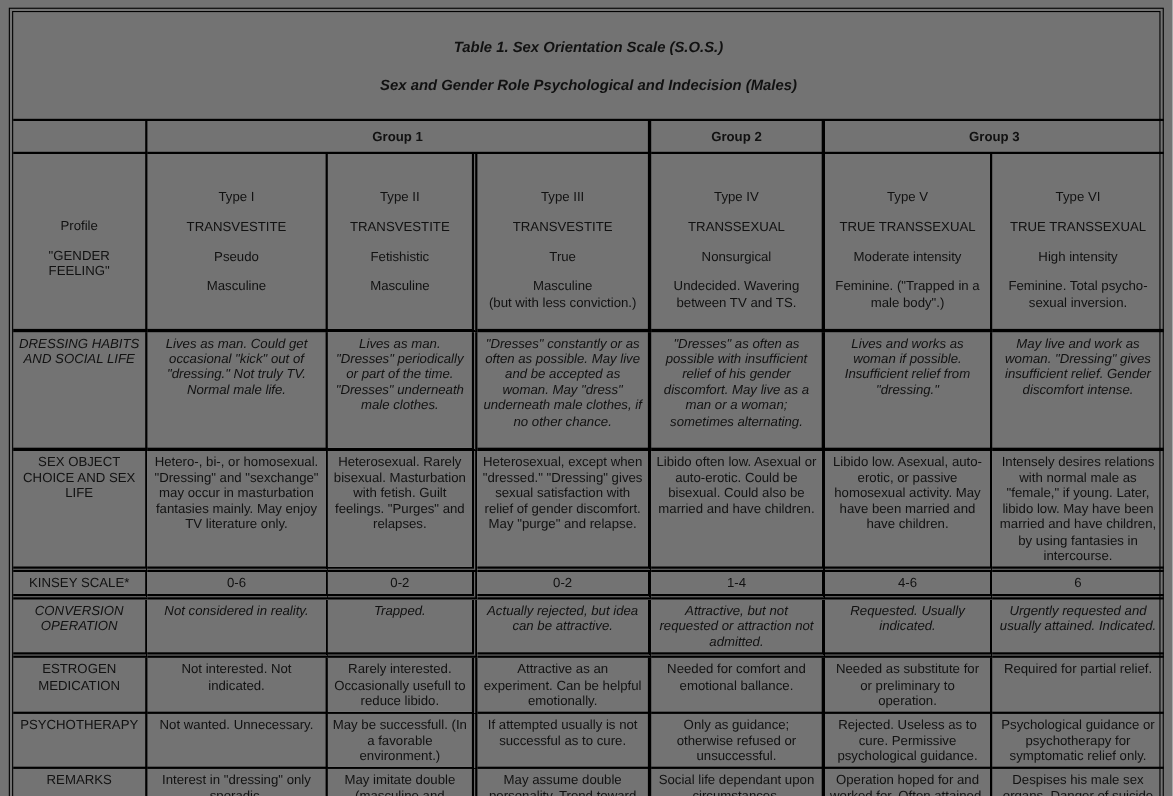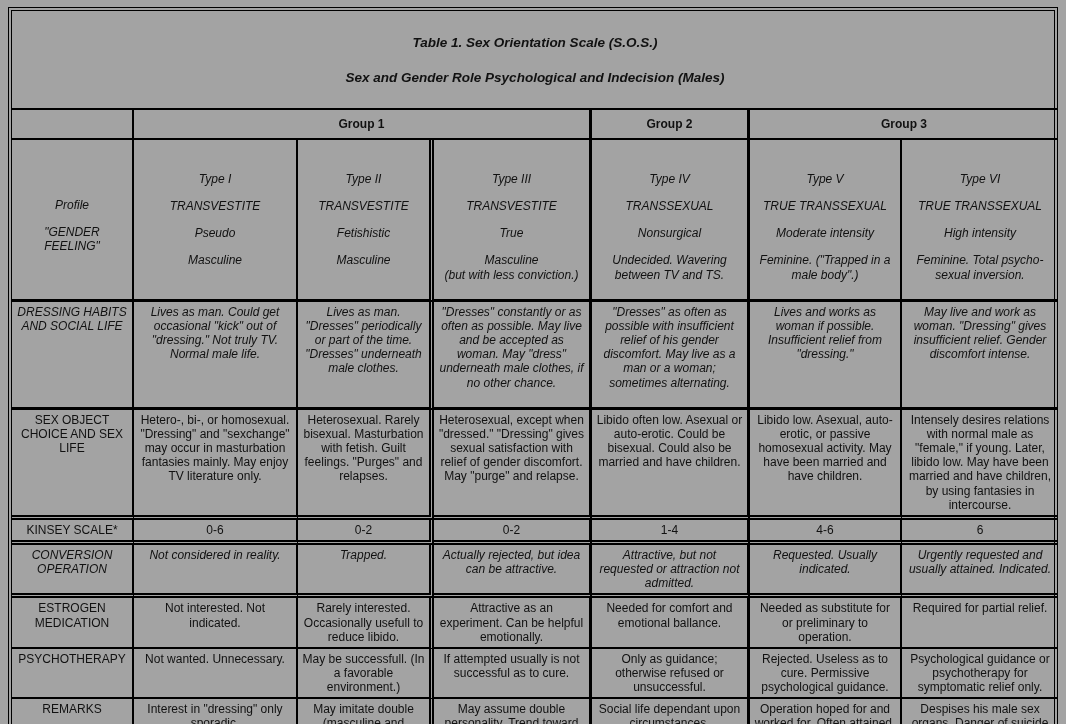--- a/index.html
+++ b/index.html
@@ -7,21 +7,21 @@
     padding: 0;
     background: #ffffff;
     font-family: "Liberation Sans", "DejaVu Sans", sans-serif;
     color: #111;
   }
   .page {
     width: 1066px;
     height: 724px;
     box-sizing: border-box;
     padding: 7px 8px;
-    background: #a3a3a3;
+    background: #737373;
   }
   .table-frame {
     border: 4px double #000;
     box-sizing: border-box;
     width: 1050px;
   }
   table.sos {
     border-collapse: separate;
     border-spacing: 0;
     table-layout: fixed;
@@ -59,21 +59,21 @@
   }
   
   .r-profile td { height: 114px; border-bottom: 3px solid #000; }
   .profile-cell {
     display: flex;
     flex-direction: column;
     align-items: center;
     row-gap: 13px;
     padding-top: 15px;
   }
-  .profile-cell .slot { min-height: 13px; font-style: italic; }
+  .profile-cell .slot { min-height: 13px; }
   .slot-spacer { height: 13px; }
 
   
   .r-dressing td { height: 108px; border-bottom: 3px solid #000; font-style: italic; }
   .r-sexobj td   { height: 108px; border-bottom: 5px double #000; }
   .r-kinsey td   { height: 25px; vertical-align: middle; border-bottom: 5px double #000; padding-top: 1px; padding-bottom: 1px; }
   .r-conv td     { height: 44px; border-bottom: 5px double #000; font-style: italic; }
   .r-estro td    { height: 49px; }
   .r-psych td    { height: 38px; }
   .r-remarks td  { height: 80px; }

